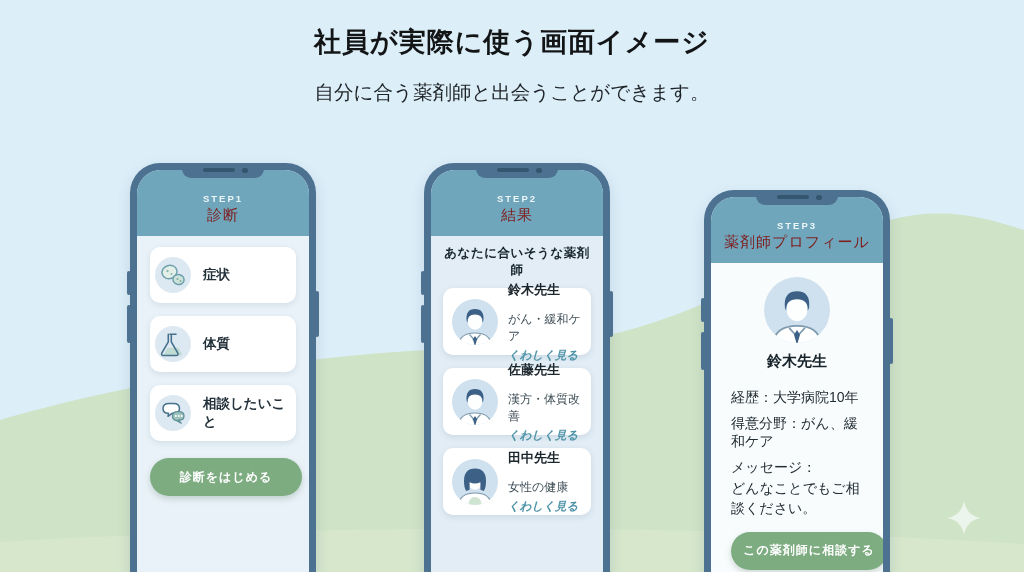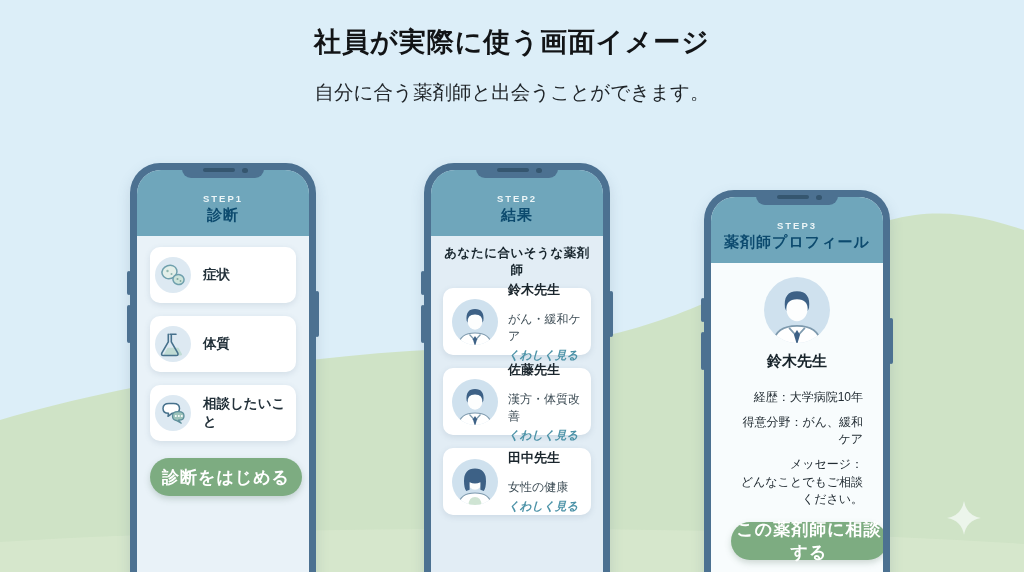--- a/index.html
+++ b/index.html
@@ -28,53 +28,53 @@
   .phone-3 .screen { background:#f8fcfd; }
   .notch { position:absolute; top:0; left:50%; transform:translateX(-50%);
     width:82px; height:15px; background:#4c7191; border-radius:0 0 9px 9px; z-index:5; }
   .speaker { position:absolute; left:21px; top:5px; width:32px; height:4px;
     background:#35566f; border-radius:2px; }
   .cam-dot { position:absolute; left:60px; top:4.5px; width:5.5px; height:5.5px;
     background:#35566f; border-radius:50%; }
   .app-header { height:66px; background:#6fa6bb; display:flex; flex-direction:column;
     align-items:center; justify-content:center; padding-top:12px; gap:2px; }
   .step-label { font-size:9.5px; font-weight:700; letter-spacing:2px; color:#ecf5f7; }
-  .step-title { font-size:15px; font-weight:700; color:#0c4a6e; letter-spacing:1px; }
+  .step-title { font-size:15px; font-weight:400; color:#7f1d1d; letter-spacing:1px; }
 
   
   .p1-body { padding:11px 13px 0; }
   .diag-card { height:56px; background:#fff; border-radius:10px; margin-bottom:13px;
     display:flex; align-items:center; gap:12px; padding-left:5px;
     box-shadow:0 2px 6px rgba(70,100,125,.14); }
   .icon-circle { width:36px; height:36px; border-radius:50%; background:#dde9f2;
     display:flex; align-items:center; justify-content:center; flex:0 0 auto; }
   .diag-label { font-size:13.5px; font-weight:700; color:#23313a; }
   .pill-btn { margin:17px auto 0; width:152px; height:38px; border:none; cursor:pointer;
-    border-radius:19px; background:#7dac81; color:#fff; font-size:17px; font-weight:700;
+    border-radius:19px; background:#7dac81; color:#fff; font-size:12px; font-weight:700;
     display:flex; align-items:center; justify-content:center; letter-spacing:1px;
     box-shadow:0 3px 6px rgba(80,110,90,.25);
     font-family:"Liberation Sans","DejaVu Sans",sans-serif; }
 
   
   .p2-body { padding:9px 12px 0;border-radius:23px; }
   .section-title { font-size:12.5px; font-weight:800; color:#16242c; text-align:center;
     margin-bottom:9px; letter-spacing:.5px; }
   .ph-card { height:67px; background:#fff; border-radius:10px; margin-bottom:13px;
     display:flex; align-items:center; gap:10px; padding-left:9px;
     box-shadow:0 2px 6px rgba(70,100,125,.14); }
   .ph-card .avatar { width:46px; height:46px; flex:0 0 auto; }
   .ph-name { font-size:13px; font-weight:800; color:#1b262d; }
   .ph-spec { font-size:12px; color:#3e4d56; margin-top:12px; }
   .ph-link { font-size:11.5px; color:#4d93a8; margin-top:3px; font-weight:600; cursor:pointer;font-style:italic; }
 
   
   .p3-body { padding:14px 20px 0; display:flex; flex-direction:column; align-items:center; }
   .p3-avatar { width:66px; height:66px; }
   .p3-name { font-size:15px; font-weight:800; color:#18242b; margin-top:9px; }
-  .p3-info { width:100%; margin-top:10px; font-size:12px; color:#222c33;text-align:right; }
+  .p3-info { width:100%; margin-top:10px; font-size:14px; color:#222c33; }
   .p3-info .line { margin-top:8px; }
   .p3-msg { line-height:1.45; margin-top:1px; }
   .p3-btn { width:156px; margin-top:13px; }
 
   .sparkle { position:absolute; left:946px; top:500px; }
 </style>
 </head>
 <body>
 
 <div class="stage">

